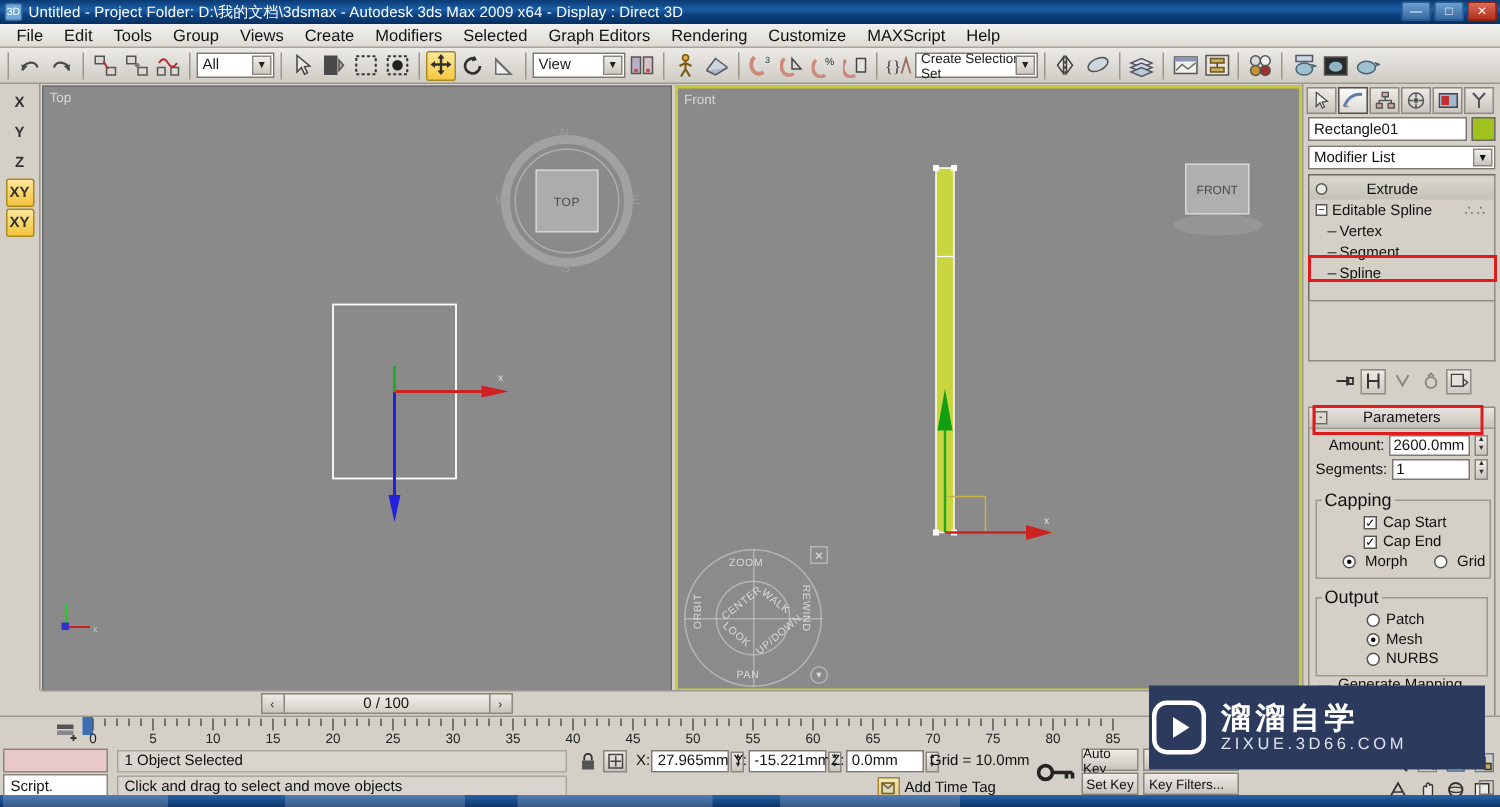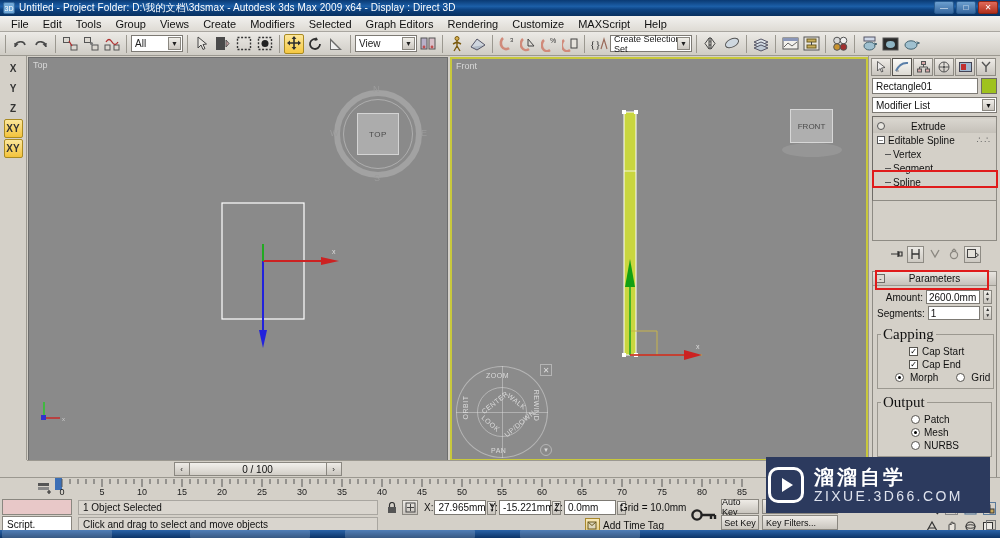--- a/index.html
+++ b/index.html
@@ -229,21 +229,21 @@
   }
   .spinarrows {
     width:9px; height:14px; display:flex; flex-direction:column;
     border:1px solid #8a8780; background:linear-gradient(to bottom,#f0eee9,#c9c5be);
   }
   .spinarrows div { flex:1; font-size:5px; line-height:5px; text-align:center; color:#333; }
   fieldset.group {
     margin:5px 4px 0 4px; padding:2px 3px 4px 3px;
     border:1px solid #9b9890; border-radius:0;
   }
-  fieldset.group legend { font-size:15px; padding:0 2px; color:#101010;font-family:Liberation Serif, serif; }
+  fieldset.group legend { font-size:12px; padding:0 2px; color:#101010; }
   .ckrow { display:flex; align-items:center; height:13px; font-size:10px; color:#101010; }
   .ckrow.ind { padding-left:28px; }
   .ckrow.dim { color:#8e8b84; }
   .cbox {
     width:9px; height:9px; border:1px solid #55534e; background:#fff;
     margin-right:4px; font-size:8px; line-height:7px; text-align:center; color:#000; flex:none;
   }
   .cbox.dim { background:#d4d0c8; border-color:#9b9890; }
   .rbox {
     width:9px; height:9px; border:1px solid #55534e; background:#fff; border-radius:50%;
@@ -334,21 +334,21 @@
     width:28px; height:30px; display:flex; align-items:center; justify-content:center;
     font-size:15px; color:#222;
   }
   .akcol { display:flex; flex-direction:column; gap:1px;border-radius:13px; }
   .akbtn {
     width:38px; height:15px; border:1px solid #8a8780;
     background:linear-gradient(to bottom,#eeebe6,#c9c5be);
     font-size:9px; display:flex; align-items:center; justify-content:center; color:#101010;
   }
   .selbtn {
-    width:76px; height:15px; border:1px solid #8a8780;
+    width:64px; height:15px; border:1px solid #8a8780;
     background:linear-gradient(to bottom,#eeebe6,#c9c5be);
     font-size:9px; display:flex; align-items:center; padding-left:3px; color:#101010;
     overflow:hidden; white-space:nowrap;
   }
   .navgrid {
     position:absolute; right:2px; top:1px;
     display:grid; grid-template-columns:repeat(4,18px); grid-auto-rows:17px; gap:1px;
   }
   .navbtn { display:flex; align-items:center; justify-content:center; font-size:10px; color:#333; }
 
@@ -371,21 +371,21 @@
   .wm-logo {
     width:36px; height:36px; border:3px solid #fff; border-radius:10px;
     display:flex; align-items:center; justify-content:center; position:relative;
   }
   .wm-logo::after {
     content:""; border-left:11px solid #fff; border-top:7px solid transparent;
     border-bottom:7px solid transparent; margin-left:2px;
   }
   .wm-tx { display:flex; flex-direction:column; }
   .wm-cn { color:#fff; font-size:20px; font-weight:bold; letter-spacing:3px; line-height:22px; }
-  .wm-en { color:#dfe3ee; font-size:14px; letter-spacing:2.4px; }
+  .wm-en { color:#dfe3ee; font-size:11px; letter-spacing:2.4px; }
 </style>
 </head>
 <body>
 
 <div id="app">
 
   <div class="titlebar">
     <div class="tb-icon">3D</div>
     <div class="tb-text">Untitled      - Project Folder: D:\我的文档\3dsmax      - Autodesk 3ds Max  2009 x64      - Display : Direct 3D</div>
     <div class="tb-btns">

